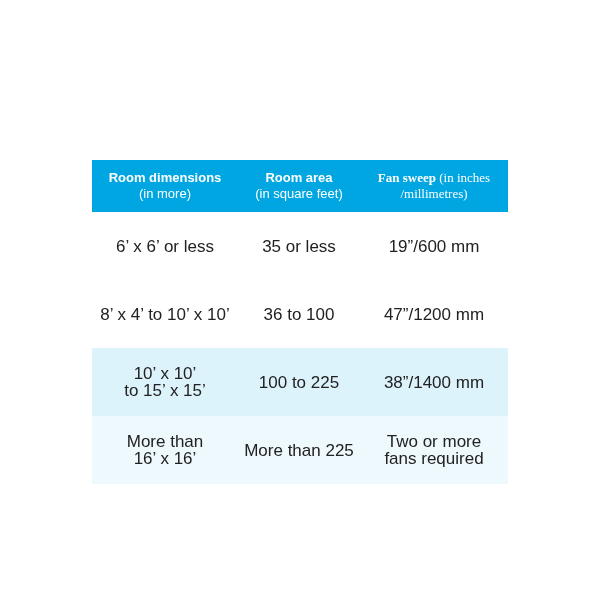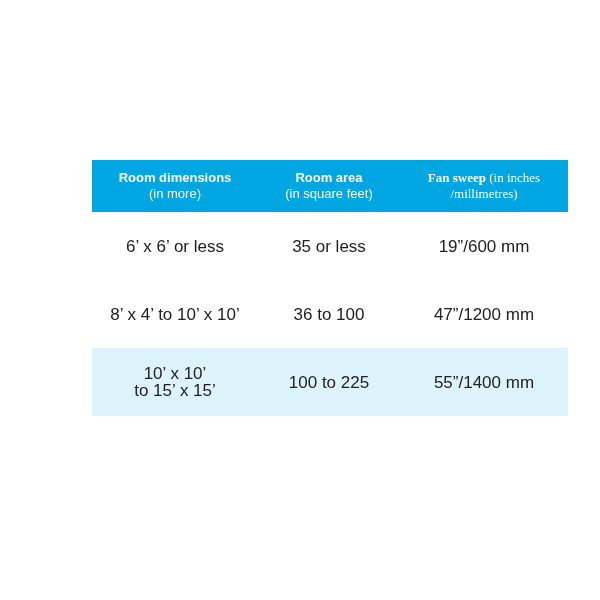--- a/index.html
+++ b/index.html
@@ -27,21 +27,21 @@
     border-collapse: collapse;
     width: 416px;
     table-layout: fixed;
   }
   table.size-table th {
     background: #00a6e2;
     color: #ffffff;
     font-size: 13px;
     line-height: 16px;
     font-weight: bold;
-    padding: 10px 10px;
+    padding: 10px 0;
     text-align: center;
     vertical-align: middle;
     border: none;
   }
   table.size-table th .sub {
     font-weight: normal;
     display: block;
   }
   table.size-table th .sub-inline {
     font-weight: normal;
@@ -114,19 +114,32 @@
         </tr>
         <tr class="row-alt">
           <td class="col-dim">
             <span class="cell-line">10’ x 10’</span>
             <span class="cell-line">to 15’ x 15’</span>
           </td>
           <td class="col-area">
             <span class="cell-line">100 to 225</span>
           </td>
           <td class="col-sweep">
-            <span class="cell-line">55”/1400 mm</span>
+            <span class="cell-line">38”/1400 mm</span>
+          </td>
+        </tr>
+        <tr class="row-last">
+          <td class="col-dim">
+            <span class="cell-line">More than</span>
+            <span class="cell-line">16’ x 16’</span>
+          </td>
+          <td class="col-area">
+            <span class="cell-line">More than 225</span>
+          </td>
+          <td class="col-sweep">
+            <span class="cell-line">Two or more</span>
+            <span class="cell-line">fans required</span>
           </td>
         </tr>
       </tbody>
     </table>
   </div>
 </div>
 
 </body></html>

